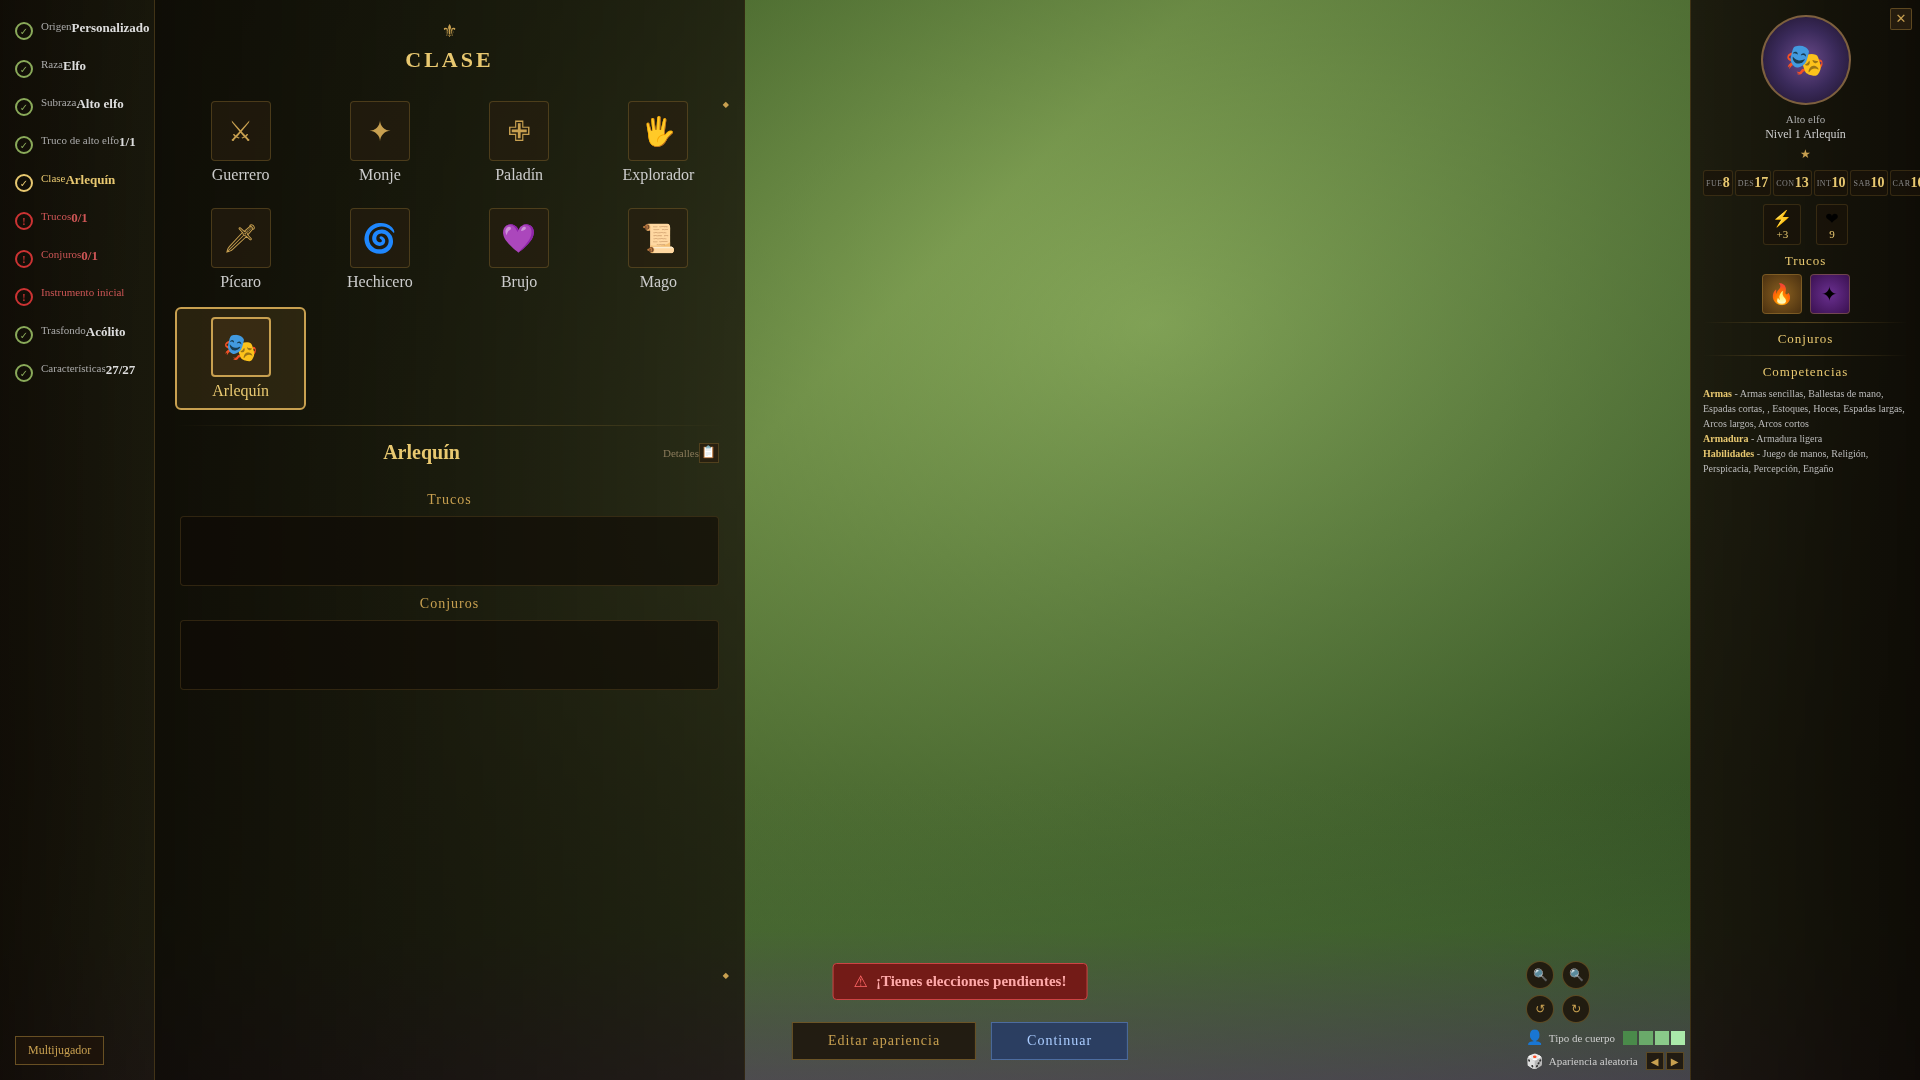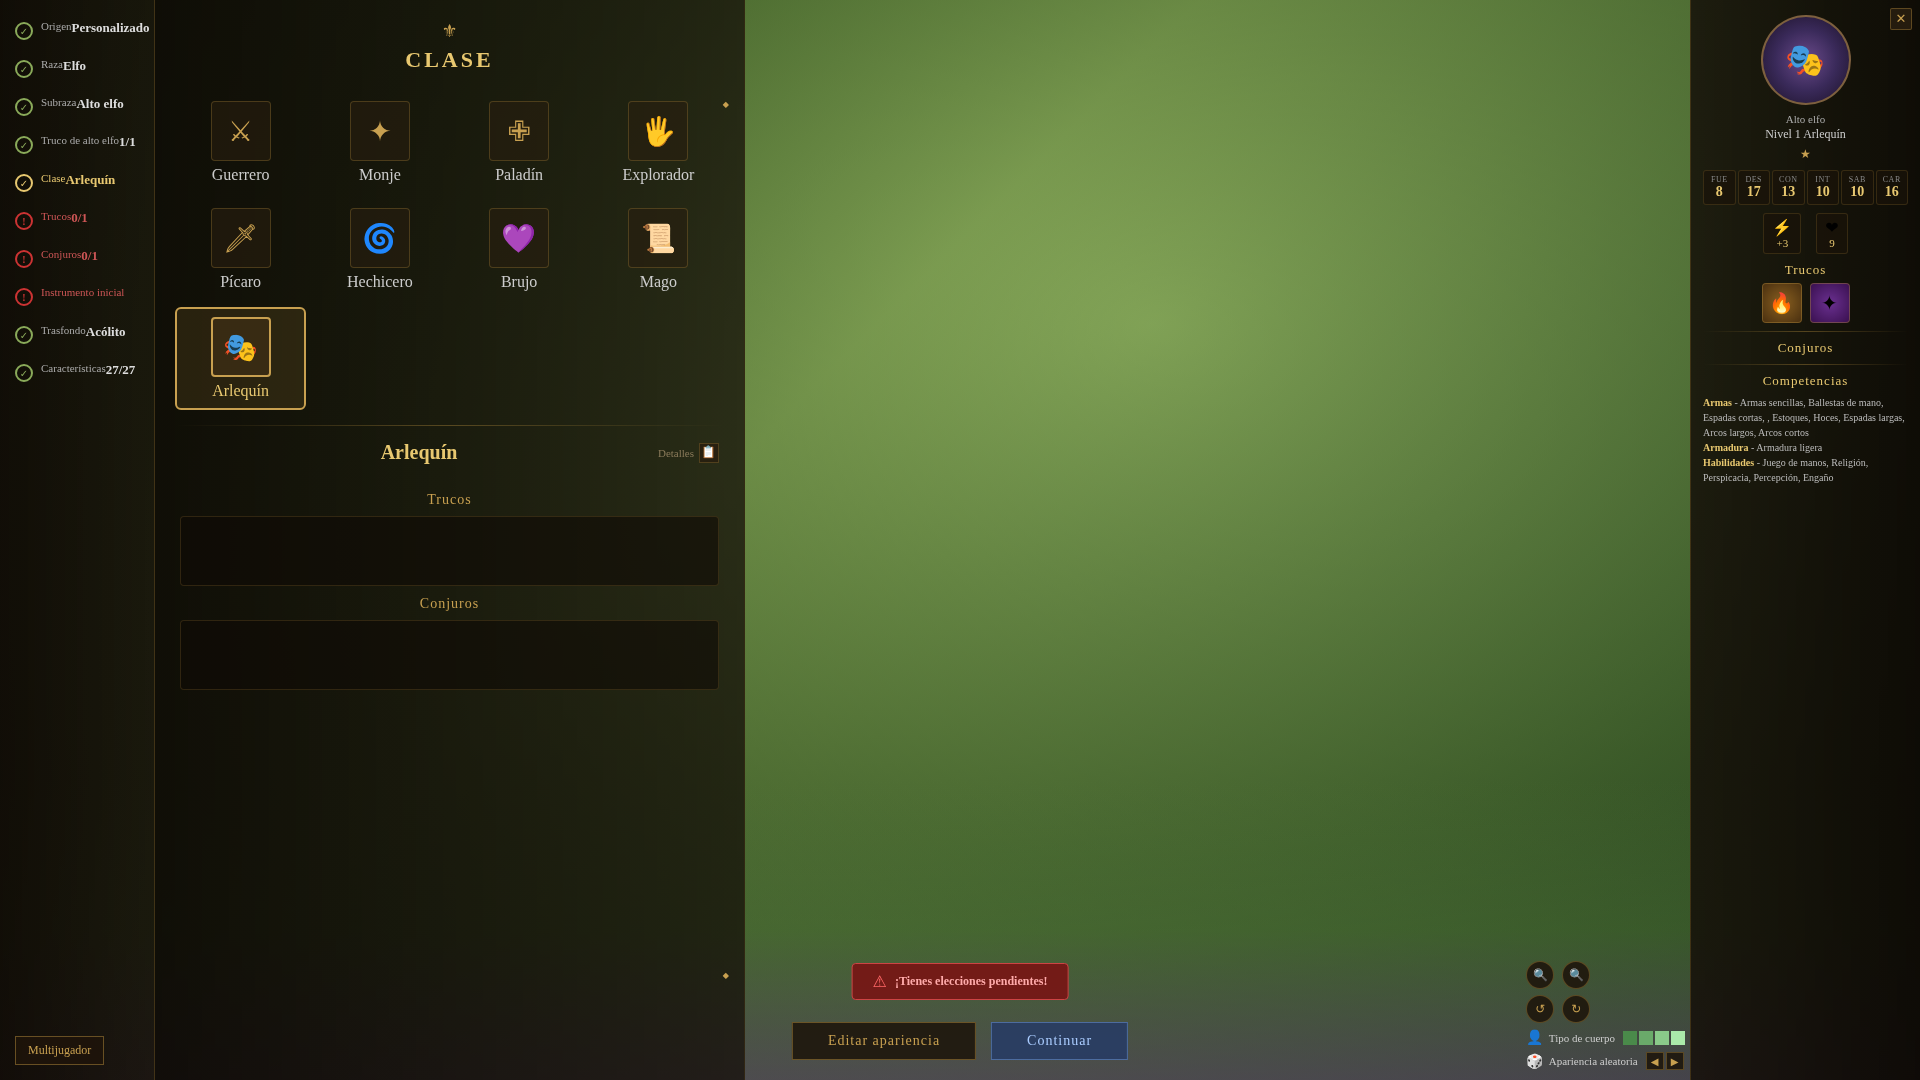--- a/index.html
+++ b/index.html
@@ -229,21 +229,20 @@
       font-size: 20px;
       color: #e8c870;
       text-align: center;
       flex: 1;
     }
     .desc-details {
       font-size: 11px;
       color: #8a7a5a;
       display: flex;
       align-items: center;
-      gap: 5px;
     }
     .copy-icon {
       width: 20px;
       height: 20px;
       background: rgba(40,30,15,0.8);
       border: 1px solid rgba(180,140,60,0.3);
       display: flex;
       align-items: center;
       justify-content: center;
       font-size: 12px;
@@ -332,21 +331,21 @@
     .star { color: #c8a050; font-size: 12px; }
 
     .stats-grid {
       display: grid;
       grid-template-columns: repeat(6, 1fr);
       gap: 2px;
       margin: 8px 0;
     }
     .stat-item {
       display: flex;
-      flex-direction: column;
+      flex-direction: row;
       align-items: center;
       background: rgba(25,18,8,0.7);
       border: 1px solid rgba(180,140,60,0.2);
       padding: 4px 2px;
       border-radius: 3px;
     }
     .stat-name {
       font-size: 8px;
       color: #888;
       text-transform: uppercase;
@@ -446,21 +445,21 @@
       align-items: center;
       gap: 8px;
       white-space: nowrap;
     }
     .alert-icon {
       color: #ff6666;
       font-size: 16px;
     }
     .alert-text {
       color: #ffaaaa;
-      font-size: 12px;
+      font-size: 15px;
       font-weight: bold;
     }
 
     
     .bottom-buttons {
       position: absolute;
       bottom: 20px;
       left: 50%;
       transform: translateX(-50%);
       display: flex;

